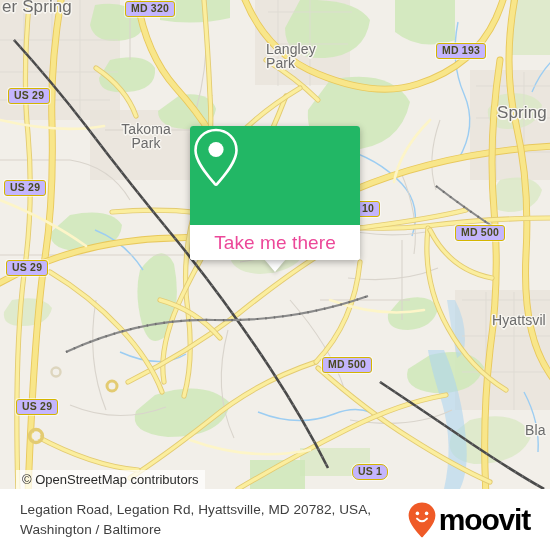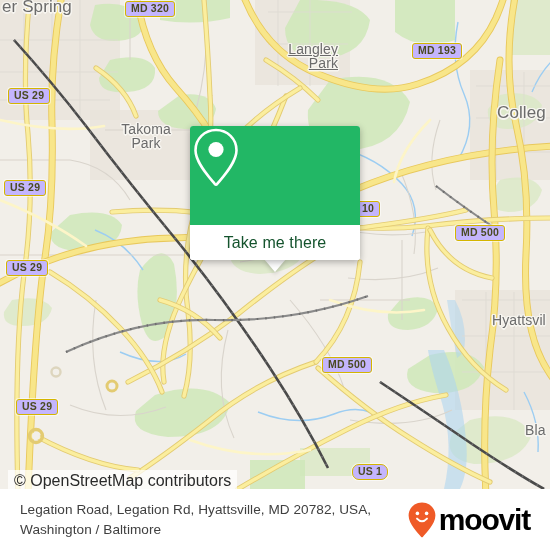--- a/index.html
+++ b/index.html
@@ -58,37 +58,37 @@
     height:99px;width:100%;
     background:#22b765;
     display:flex;align-items:center;justify-content:center;
   }
   #card-bottom{
     height:35px;width:100%;
     background:#ffffff;
     display:flex;align-items:center;justify-content:center;
   }
   #card-label{
-    font-size:16px;color:#14532d;letter-spacing:.1px;white-space:nowrap;
+    font-size:19px;color:#ec4899;letter-spacing:.1px;white-space:nowrap;
   }
   #card-tail{
     position:absolute;left:264px;top:259px;
     width:0;height:0;
     border-left:11px solid transparent;
     border-right:11px solid transparent;
     border-top:13px solid #ffffff;
     filter:drop-shadow(0 2px 2px rgba(0,0,0,.18));
   }
 
   
   #attribution{
-    position:absolute;left:8px;top:470px;
+    position:absolute;left:16px;top:470px;
     background:rgba(255,255,255,.72);
     color:#2a2a2a;
-    font-size:16px;
+    font-size:13px;
     padding:2px 6px 3px 6px;
     white-space:nowrap;
   }
 
   
   #footer{
     position:absolute;left:0;top:489px;width:550px;height:61px;
     background:#ffffff;
     display:flex;align-items:center;
     box-sizing:border-box;
@@ -304,31 +304,31 @@
       <path class="raild" d="M380 382 q54 36 92 62 q42 28 72 45" stroke="#d8d8d8"></path>
       <path class="rail" d="M436 186 q34 26 62 44"></path>
       <path class="raild" d="M436 186 q34 26 62 44" stroke="#e4e4e4"></path>
     </svg>
 
     <div class="place" style="left:2px;top:-2px;font-size:17px;">er Spring</div>
 
     <div class="place" style="left:110px;top:122px;width:72px;text-align:center;font-size:14px;">Takoma
 Park</div>
 
-    <div class="place" style="left:266px;top:42px;width:72px;text-align:right;font-size:14px;text-decoration:underline;">Langley
+    <div class="place" style="left:266px;top:42px;width:72px;text-align:left;font-size:14px;">Langley
 Park</div>
 
-    <div class="place" style="left:497px;top:104px;font-size:17px;">Colleg</div>
+    <div class="place" style="left:497px;top:104px;font-size:17px;">Spring</div>
 
     <div class="place" style="left:492px;top:313px;font-size:14px;">Hyattsvil</div>
 
     <div class="place" style="left:525px;top:423px;font-size:14px;">Bla</div>
 
     <div class="shield" style="left:125px;top:1px;">MD 320</div>
-    <div class="shield" style="left:412px;top:43px;">MD 193</div>
+    <div class="shield" style="left:436px;top:43px;">MD 193</div>
     <div class="shield" style="left:8px;top:88px;">US 29</div>
     <div class="shield" style="left:4px;top:180px;">US 29</div>
     <div class="shield" style="left:6px;top:260px;">US 29</div>
     <div class="shield" style="left:16px;top:399px;">US 29</div>
     <div class="shield" style="left:352px;top:201px;padding-left:9px;">10</div>
     <div class="shield" style="left:455px;top:225px;">MD 500</div>
     <div class="shield" style="left:322px;top:357px;">MD 500</div>
     <div class="shield" style="left:352px;top:464px;border-radius:7px;">US 1</div>
 
     <div id="card-tail"></div>

